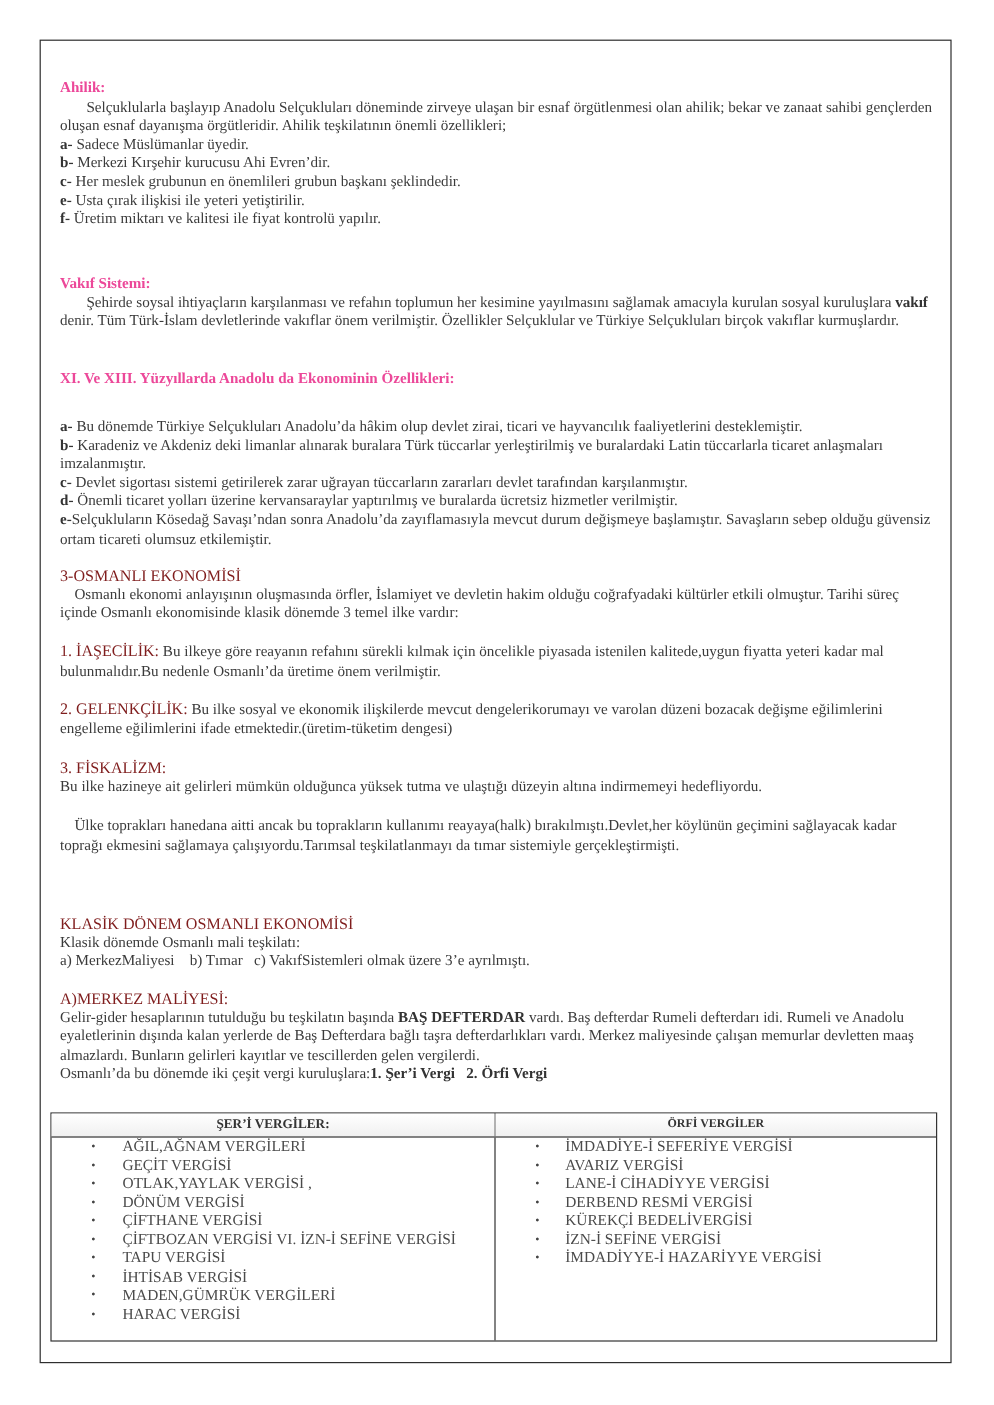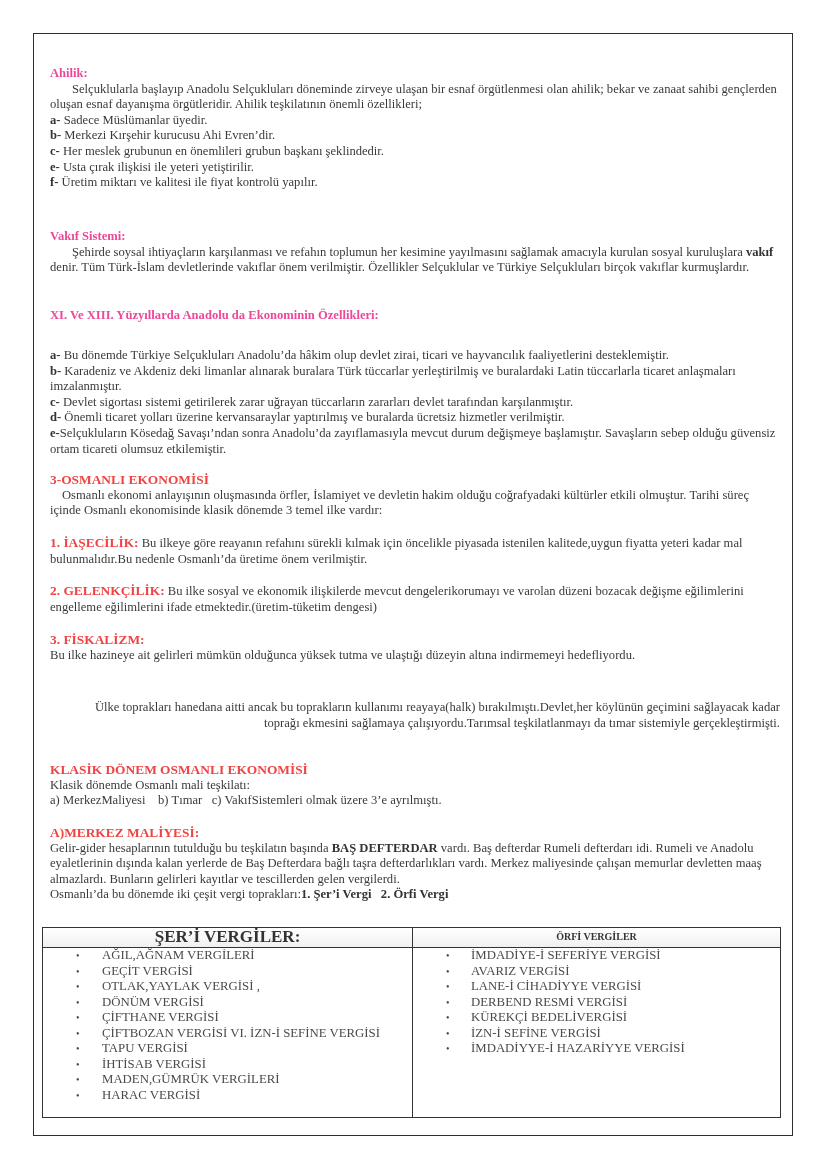--- a/index.html
+++ b/index.html
@@ -3,32 +3,32 @@
 <meta charset="utf-8">
 <style>
   html, body { margin: 0; padding: 0; background: #ffffff; }
   body { width: 828px; height: 1171px; position: relative; overflow: hidden;
          font-family: "Liberation Serif", "DejaVu Serif", serif; color: #3a3a3a; }
   .frame { position: absolute; left: 33px; top: 33px; width: 760px; height: 1103px;
            border: 1.5px solid #2e2e2e; box-sizing: border-box; }
   .blk { position: absolute; left: 50px; width: 730px; font-size: 12.6px; line-height: 15.6px; }
   .blk p { margin: 0; }
   .h { font-weight: bold; color: #ec4899; }
-  .h-lg { font-weight: bold; color: #ef4444; font-size: 13.4px; }
+  .h-lg { font-weight: normal; color: #7f1d1d; font-size: 13.4px; }
   .ind { text-indent: 22px; }
   .ind-sm { text-indent: 12px; font-family: Liberation Serif, serif; }
   b { color: #333; }
   .tbl { position: absolute; left: 42px; top: 927px; width: 739px; height: 191px;
          border: 1.5px solid #333; box-sizing: border-box; display: flex; }
   .col { position: relative; height: 100%; box-sizing: border-box; }
   .col.left { width: 370px; border-right: 1.5px solid #333; }
   .col.right { flex: 1; }
   .col-head { height: 20px; border-bottom: 1.5px solid #333; text-align: center;
               background: linear-gradient(#ffffff, #f0f0f0); box-sizing: border-box; font-weight: bold; color: #333; }
-  .col.left .col-head { font-size: 17px; line-height: 18px; }
+  .col.left .col-head { font-size: 11px; line-height: 18px; }
   .col.right .col-head { font-size: 10px; line-height: 18px; }
   .col ul { list-style: none; margin: 0; padding: 0; }
   .col li { position: relative; font-size: 12.8px; line-height: 15.5px; color: #4a4a4a; white-space: nowrap; }
   .col.left li { padding-left: 59px; }
   .col.right li { padding-left: 58px; }
   .bullet { position: absolute; top: 0; font-size: 10px; color: #444; }
   .col.left .bullet { left: 33px; }
   .col.right .bullet { left: 33px; }
 </style>
 </head>
@@ -69,34 +69,34 @@
 <div class="blk" style="top:535px;">
   <p><b class="h-lg">1. İAŞECİLİK:</b><span> Bu ilkeye göre reayanın refahını sürekli kılmak için öncelikle piyasada istenilen kalitede,uygun fiyatta yeteri kadar mal bulunmalıdır.Bu nedenle Osmanlı’da üretime önem verilmiştir.</span></p>
 </div>
 <div class="blk" style="top:583px;">
   <p><b class="h-lg">2. GELENKÇİLİK:</b><span> Bu ilke sosyal ve ekonomik ilişkilerde mevcut dengelerikorumayı ve varolan düzeni bozacak değişme eğilimlerini engelleme eğilimlerini ifade etmektedir.(üretim-tüketim dengesi)</span></p>
 </div>
 <div class="blk" style="top:632px;">
   <p class="h-lg">3. FİSKALİZM:</p>
   <p>Bu ilke hazineye ait gelirleri mümkün olduğunca yüksek tutma ve ulaştığı düzeyin altına indirmemeyi hedefliyordu.</p>
 </div>
-<div class="blk" style="top:700px;text-align:right;">
+<div class="blk" style="top:681px;">
   <p class="ind-sm">Ülke toprakları hanedana aitti ancak bu toprakların kullanımı reayaya(halk) bırakılmıştı.Devlet,her köylünün geçimini sağlayacak kadar toprağı ekmesini sağlamaya çalışıyordu.Tarımsal teşkilatlanmayı da tımar sistemiyle gerçekleştirmişti.</p>
 </div>
 
 <div class="blk" style="top:762px;">
   <p class="h-lg">KLASİK DÖNEM OSMANLI EKONOMİSİ</p>
   <p>Klasik dönemde Osmanlı mali teşkilatı:</p>
   <p style="white-space:pre;">a) MerkezMaliyesi    b) Tımar   c) VakıfSistemleri olmak üzere 3’e ayrılmıştı.</p>
 </div>
 
 <div class="blk" style="top:825px;">
   <p class="h-lg">A)MERKEZ MALİYESİ:</p>
   <p><span>Gelir-gider hesaplarının tutulduğu bu teşkilatın başında </span><b>BAŞ DEFTERDAR</b><span> vardı. Baş defterdar Rumeli defterdarı idi. Rumeli ve Anadolu eyaletlerinin dışında kalan yerlerde de Baş Defterdara bağlı taşra defterdarlıkları vardı. Merkez maliyesinde çalışan memurlar devletten maaş almazlardı. Bunların gelirleri kayıtlar ve tescillerden gelen vergilerdi.</span></p>
-  <p><span>Osmanlı’da bu dönemde iki çeşit vergi toprakları:</span><b style="white-space:pre;">1. Şer’i Vergi   2. Örfi Vergi</b></p>
+  <p><span>Osmanlı’da bu dönemde iki çeşit vergi kuruluşlara:</span><b style="white-space:pre;">1. Şer’i Vergi   2. Örfi Vergi</b></p>
 </div>
 
 <div class="tbl">
   <div class="col left">
     <div class="col-head">ŞER’İ VERGİLER:</div>
     <ul>
       <li><span class="bullet">•</span><span>AĞIL,AĞNAM VERGİLERİ</span></li>
       <li><span class="bullet">•</span><span>GEÇİT VERGİSİ</span></li>
       <li><span class="bullet">•</span><span>OTLAK,YAYLAK VERGİSİ ,</span></li>
       <li><span class="bullet">•</span><span>DÖNÜM VERGİSİ</span></li>

